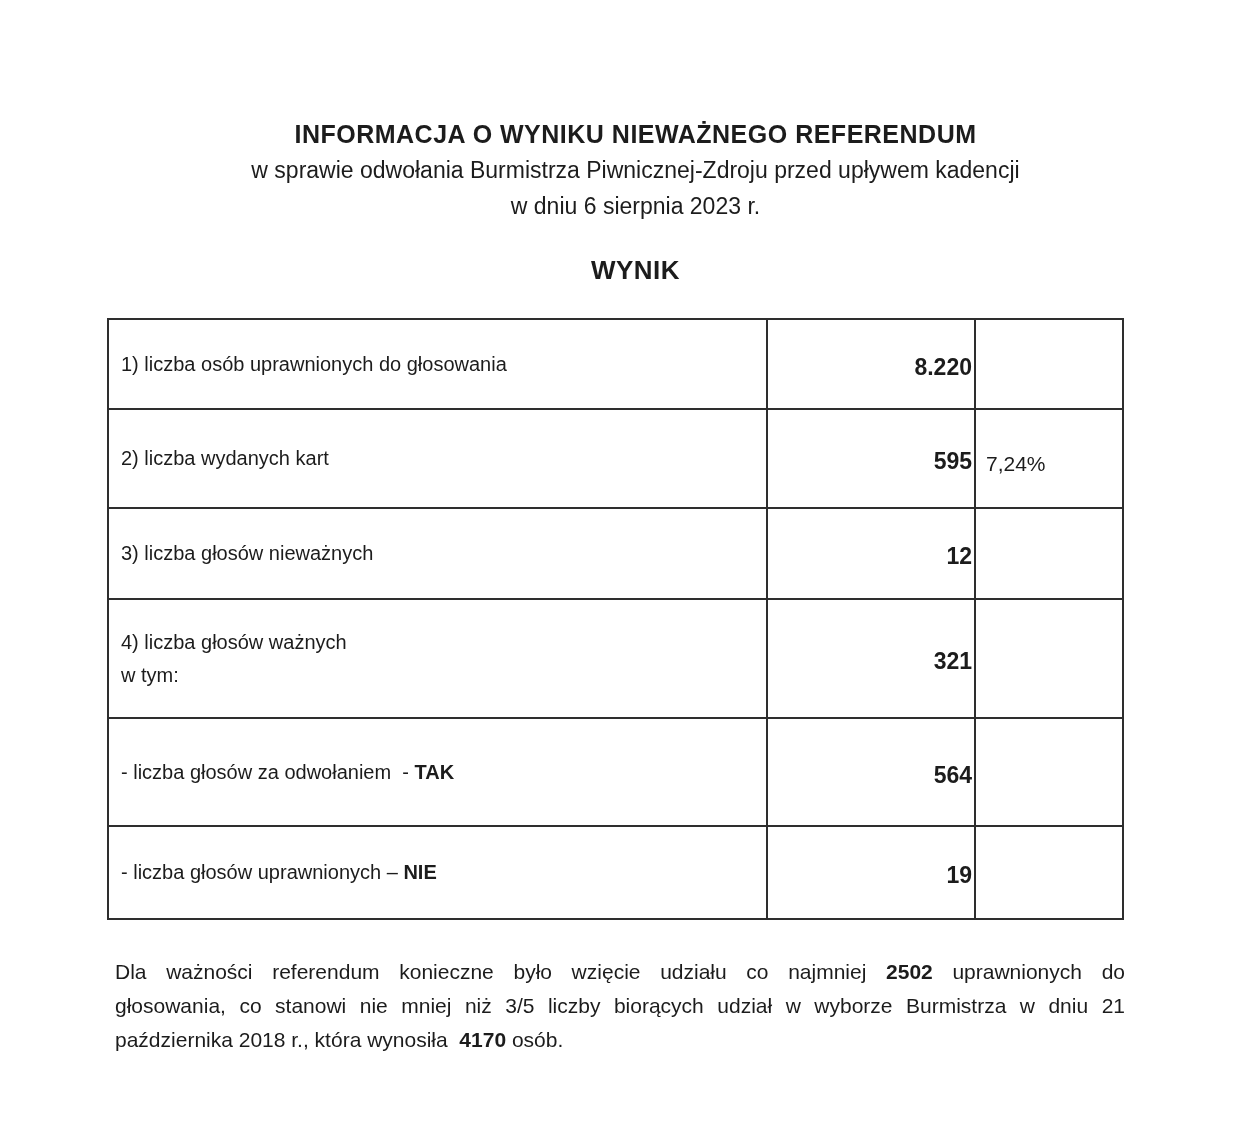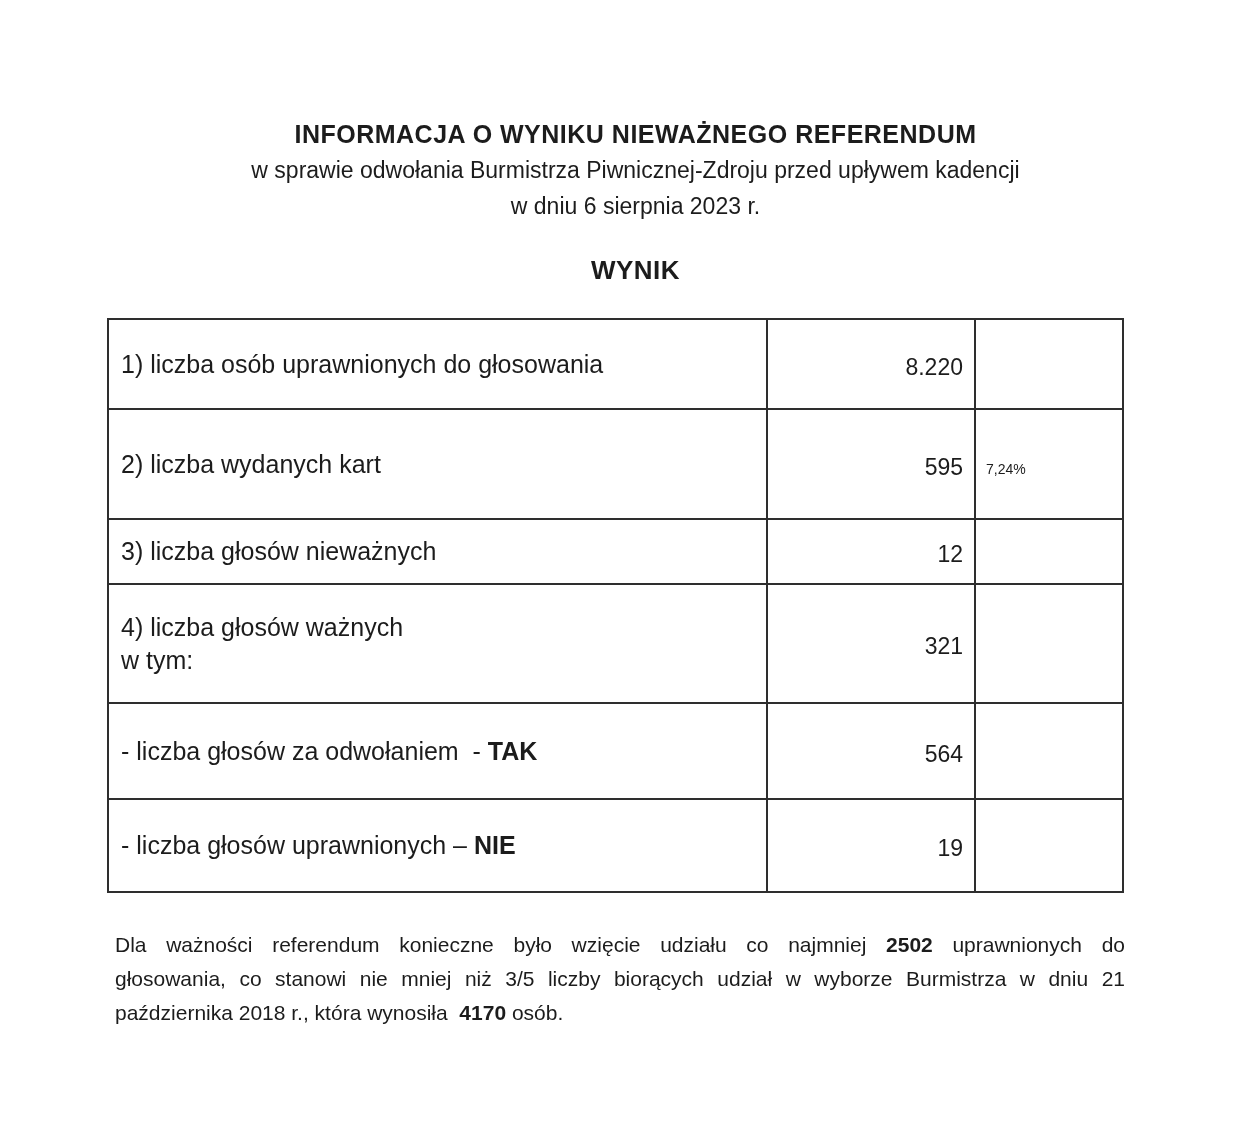--- a/index.html
+++ b/index.html
@@ -54,40 +54,40 @@
   table.results td {
     border: 2px solid #2e2e2e;
     vertical-align: middle;
     overflow: hidden;
   }
   col.c-label   { width: 659px; }
   col.c-value   { width: 208px; }
   col.c-percent { width: 148px; }
   td.cell-label {
     padding: 0 10px 0 12px;
-    font-size: 25px;
+    font-size: 20px;
     line-height: 33px;
   }
   td.cell-label .label-line2 { display: block; }
   td.cell-label .label-bold  { font-weight: bold; }
   td.cell-value {
     text-align: right;
-    padding: 6px 11px 0 4px;
+    padding: 6px 2px 0 4px;
     font-size: 23px;
-    font-weight: normal;
+    font-weight: bold;
   }
   td.cell-percent {
     padding: 10px 4px 0 10px;
-    font-size: 14px;
+    font-size: 21px;
   }
   tr.row-1 { height: 90px; }
-  tr.row-2 { height: 110px; }
-  tr.row-3 { height: 65px; border-radius: 17px; }
+  tr.row-2 { height: 99px; }
+  tr.row-3 { height: 91px; border-radius: 17px; }
   tr.row-4 { height: 119px; }
-  tr.row-5 { height: 96px; }
+  tr.row-5 { height: 108px; }
   tr.row-6 { height: 93px; }
   .footnote {
     width: 1010px;
     margin: 35px 0 0 115px;
     font-size: 21px;
     line-height: 34px;
   }
   .footnote .jline {
     display: block;
     text-align: justify;

